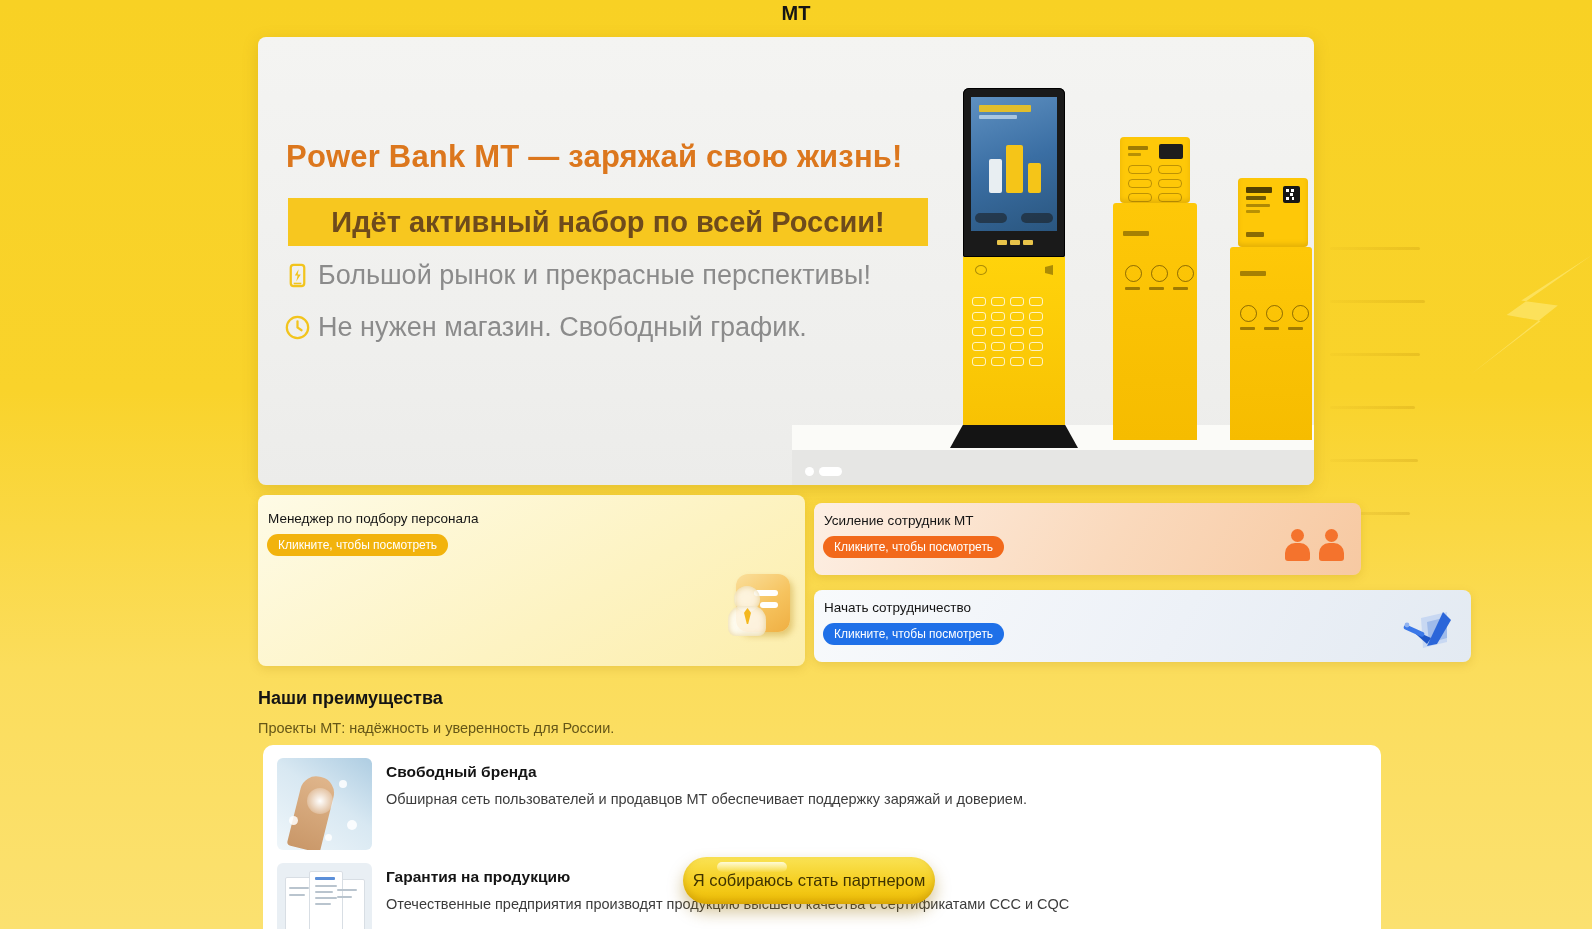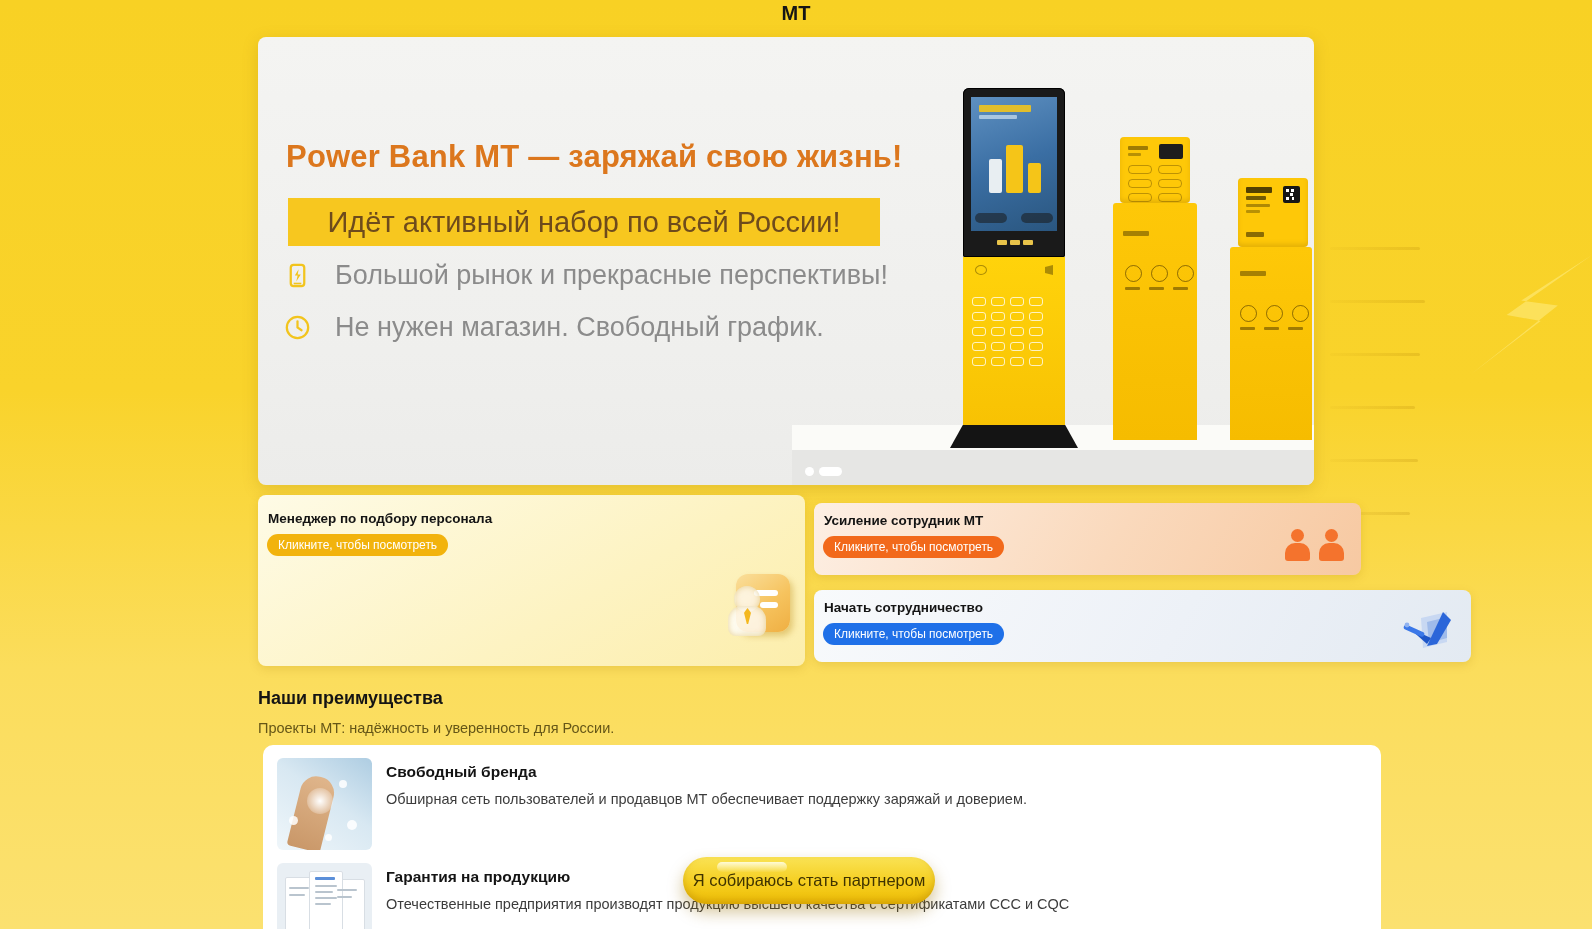--- a/index.html
+++ b/index.html
@@ -22,24 +22,24 @@
   .page-title{left:0;top:2px;width:100%;text-align:center;font-size:20px;font-weight:700;color:#151515;}
 
   
   .hero{left:258px;top:37px;width:1056px;height:448px;border-radius:8px;overflow:hidden;
     background:linear-gradient(180deg,#F4F4F2 0%,#EFEFED 70%,#ECECEA 100%);
     box-shadow:0 4px 16px rgba(150,110,0,.22);}
   .floor-white{left:534px;top:388px;width:522px;height:25px;background:#FBFBF8;}
   .floor-gray{left:534px;top:413px;width:522px;height:35px;background:#E6E6E4;}
 
   .hero-headline{left:28px;top:102px;font-size:31px;font-weight:700;color:#DC771D;letter-spacing:.2px;}
-  .hero-band{left:30px;top:161px;width:592px;height:48px;background:#F7C71F;
+  .hero-band{left:30px;top:161px;width:640px;height:48px;background:#F7C71F;
     display:flex;align-items:center;justify-content:center;
-    font-size:29px;font-weight:400;color:#6E4B1C;}
-  .hero-bullet{left:26px;display:flex;align-items:center;gap:24px;font-size:27px;color:#8B8B8B;}
+    font-size:29px;font-weight:700;color:#6E4B1C;}
+  .hero-bullet{left:26px;display:flex;align-items:center;gap:7px;font-size:27px;color:#8B8B8B;}
   .hero-bullet svg{display:block;}
 
   
   .kA-screen{left:705px;top:51px;width:102px;height:169px;background:#1A1A1A;border-radius:6px 6px 2px 2px;
     box-shadow:inset 0 0 0 1px #000;}
   .kA-display{position:absolute;left:8px;top:9px;right:8px;bottom:26px;
     background:linear-gradient(160deg,#5E90C1 0%,#3A6EA3 50%,#2A567F 100%);}
   .kA-title1{position:absolute;left:8px;top:8px;width:52px;height:7px;background:#F2C country41D;background:#F2C41D;border-radius:1px;opacity:.9;}
   .kA-title2{position:absolute;left:8px;top:18px;width:38px;height:4px;background:#CFE2F2;opacity:.7;border-radius:1px;}
   .kA-cyl{position:absolute;border-radius:2px;}
@@ -83,21 +83,21 @@
 
   .dot{position:absolute;top:430px;height:9px;border-radius:5px;background:#FFFFFF;}
   .dot.d1{left:547px;width:9px;}
   .dot.d2{left:561px;width:23px;}
 
   
   .card{border-radius:8px;overflow:hidden;box-shadow:0 3px 10px rgba(160,115,0,.18);}
   .card-manager{left:258px;top:495px;width:547px;height:171px;background:linear-gradient(150deg,#FEFBE6 0%,#FDF3C2 60%,#FCEEAC 100%);}
   .card-employee{left:814px;top:503px;width:547px;height:72px;background:linear-gradient(120deg,#FDEFE4 0%,#FAD9BC 55%,#F7C9A2 100%);}
   .card-coop{left:814px;top:590px;width:657px;height:72px;background:linear-gradient(120deg,#F8FAFC 0%,#EDF1F7 55%,#E3EAF2 100%);}
-  .card h3{margin:0;position:absolute;left:10px;top:16px;font-size:13.5px;font-weight:700;color:#141414;}
+  .card h3{margin:0;position:absolute;left:10px;top:16px;font-size:13.5px;font-weight:400;color:#141414;}
   .card-employee h3,.card-coop h3{top:10px;}
   .pill{position:absolute;left:9px;border:none;cursor:pointer;color:#fff;font-size:12px;
     font-family:inherit;padding:4px 11px;border-radius:11px;line-height:1.2;}
   .pill-gold{top:39px;background:#F2B30D;}
   .pill-orange{top:33px;background:#F2691B;}
   .pill-blue{top:33px;background:#1F70E8;}
 
   
   .badge3d{position:absolute;left:470px;top:73px;width:64px;height:70px;}
   .badge3d .plate{position:absolute;left:8px;top:6px;width:54px;height:58px;border-radius:12px;

